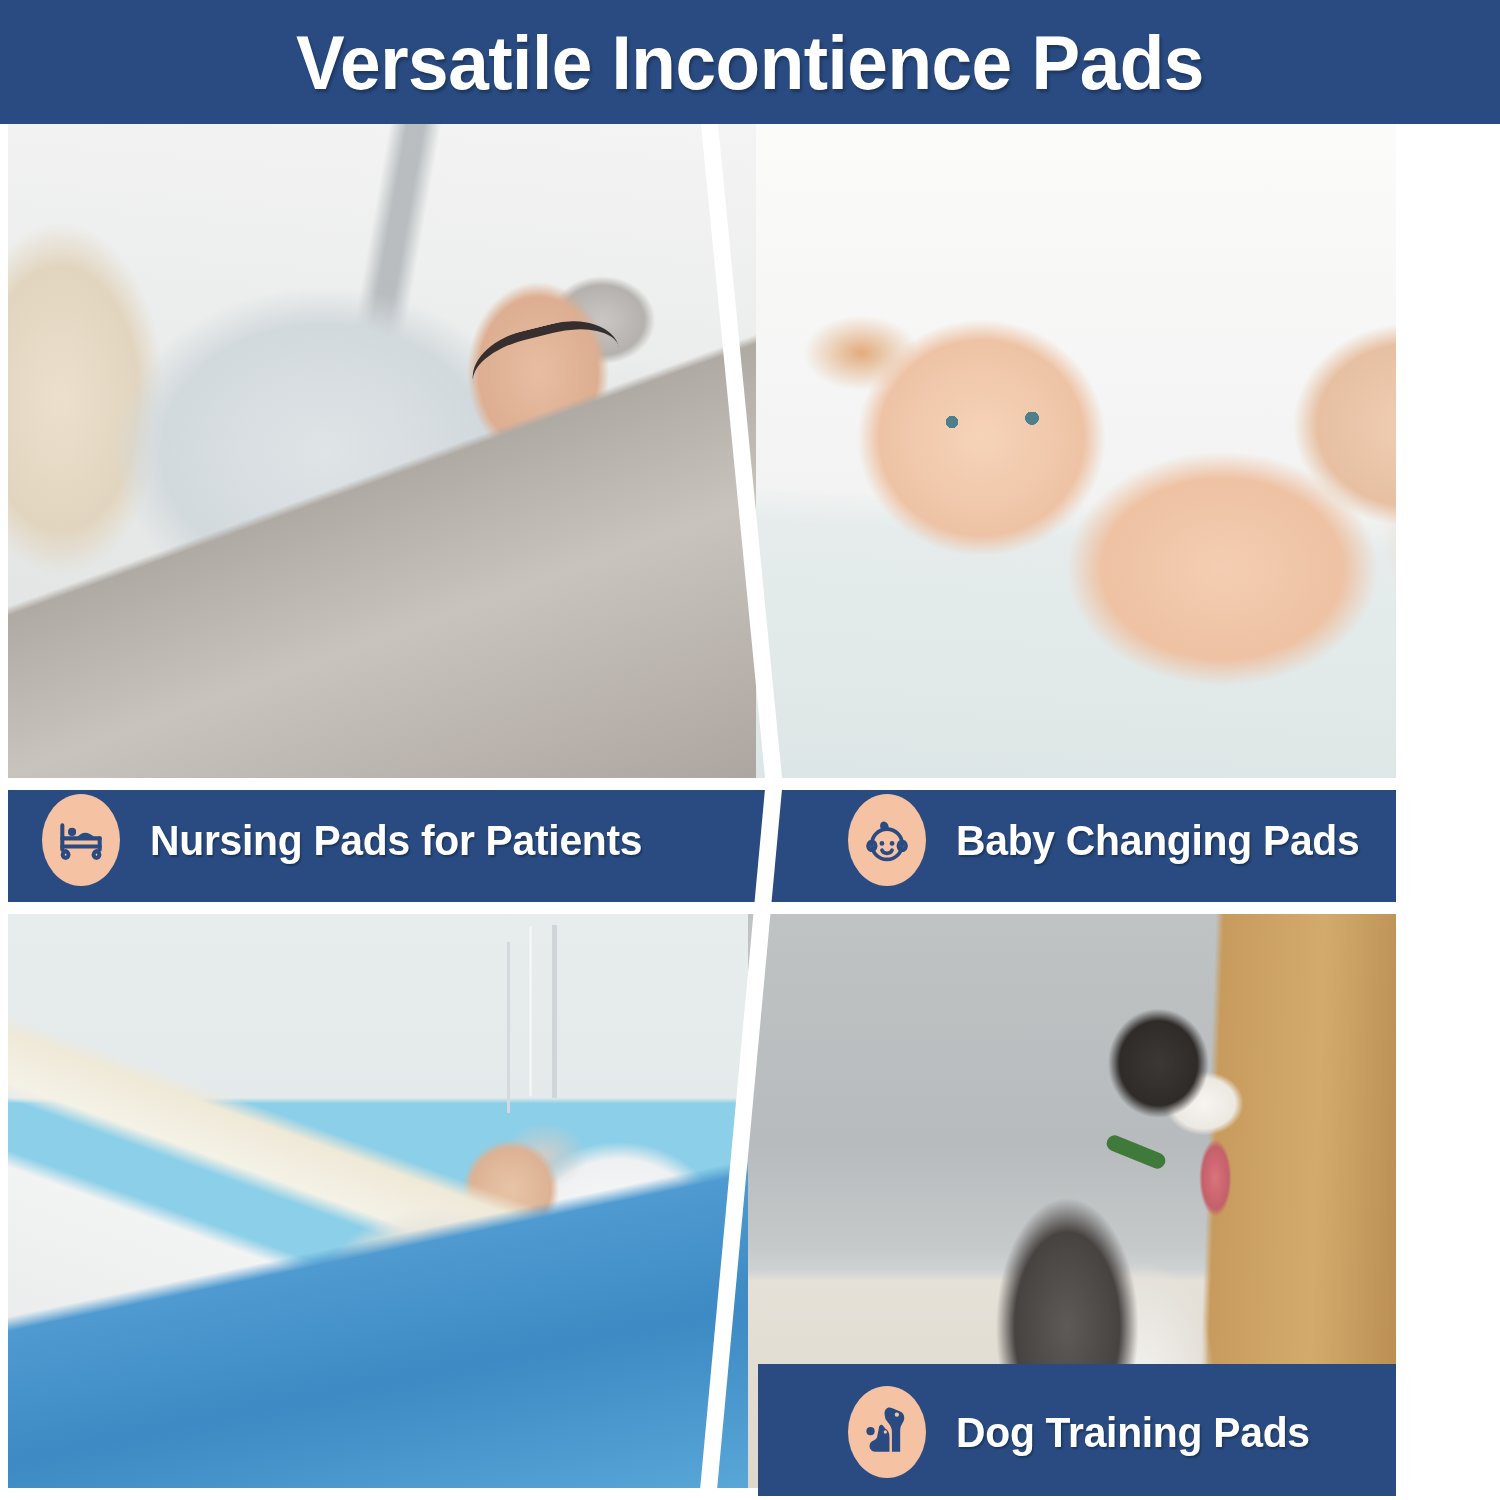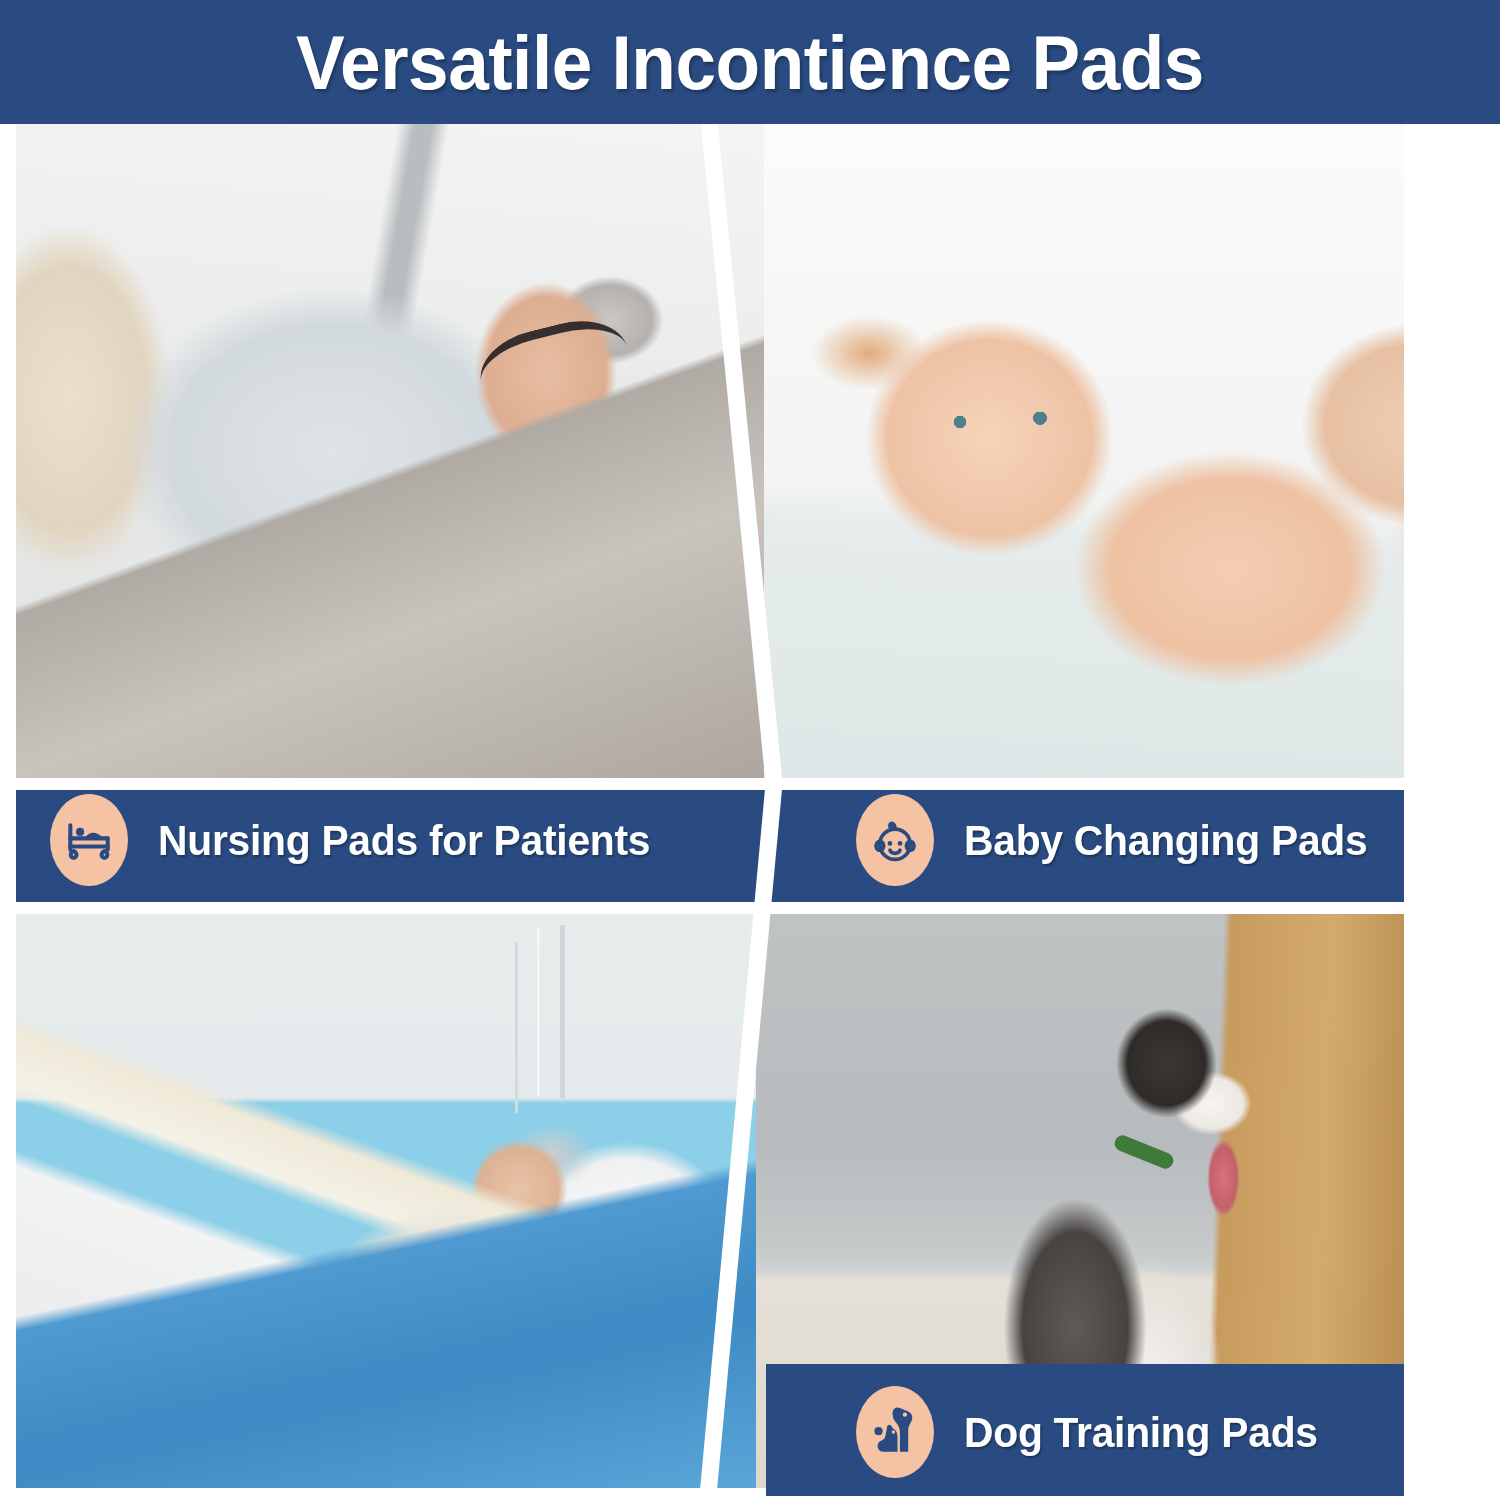--- a/index.html
+++ b/index.html
@@ -44,21 +44,21 @@
   
   .grid {
     position: absolute;
     left: 0; top: 124px;
     width: 1500px;
     height: 1376px;
   }
 
   .row {
     position: absolute;
-    left: 16px;
+    left: 8px;
     width: 1388px;
     overflow: hidden;
   }
   .row-top    { top: 0;    height: 654px; }
   .row-labels-top { top: 654px; height: 124px; }
   .row-gap    { top: 778px; height: 12px; background: #ffffff; }
   .row-bottom { top: 790px; height: 450px; }
 
   
   .panel {

